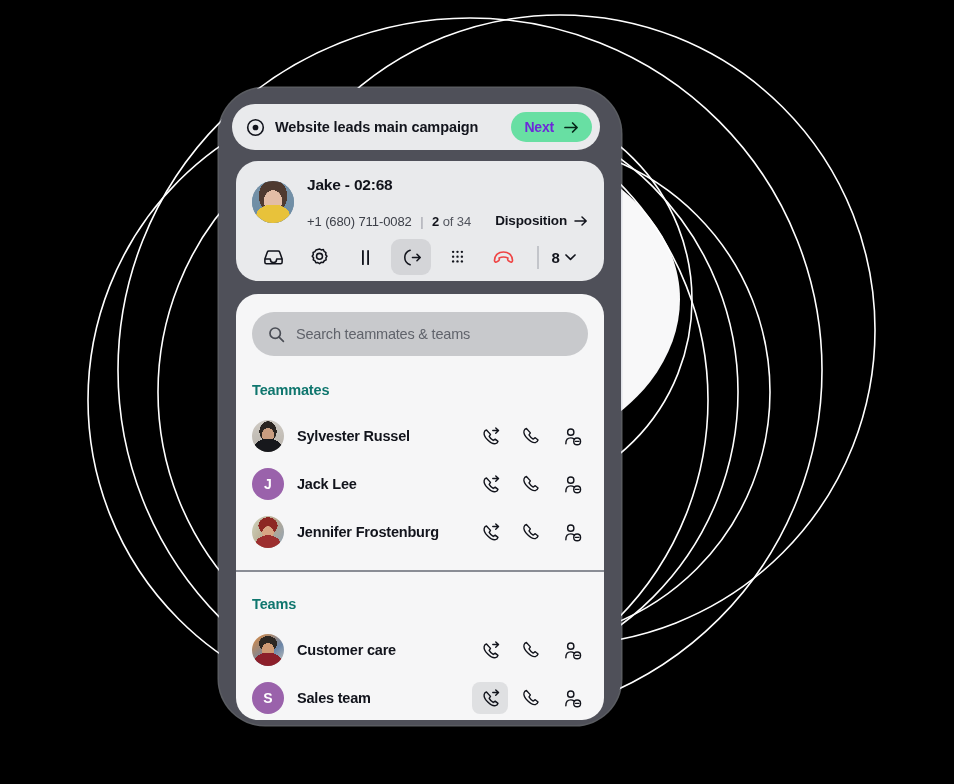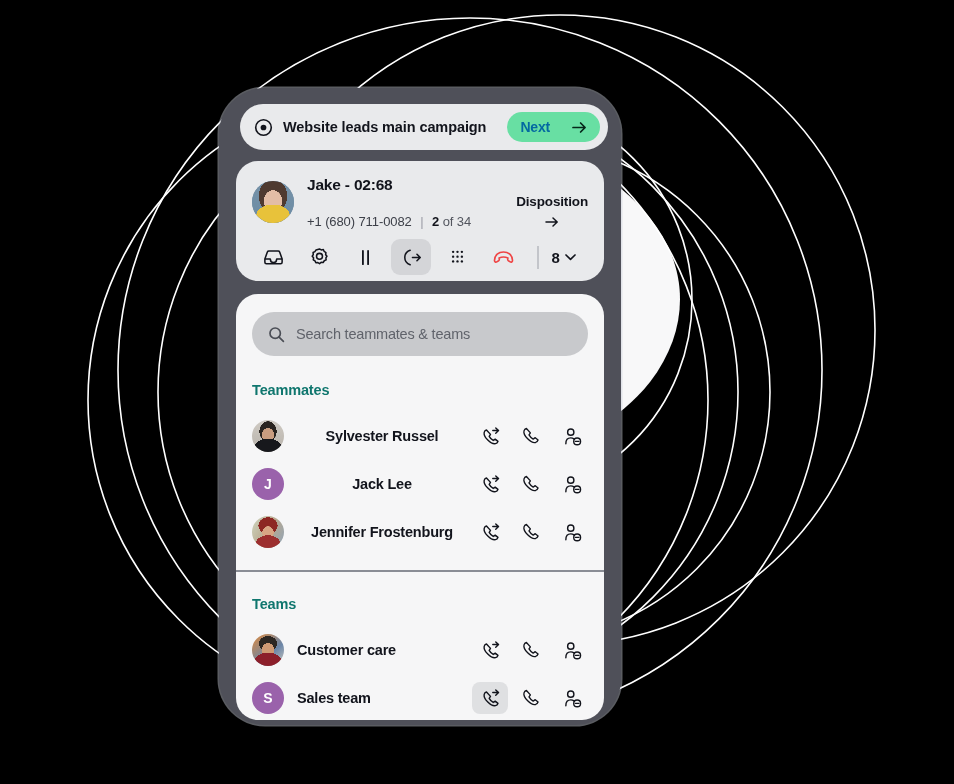--- a/index.html
+++ b/index.html
@@ -21,44 +21,44 @@
     left: 219px; top: 88px;
     width: 402px; height: 637px;
     background: #4f5059;
     border-radius: 46px;
     box-shadow: 0 0 0 1.5px rgba(200,205,215,.45);
   }
 
   
   .campaign-bar {
     position: absolute;
-    left: 240px; top: 104px;
+    left: 232px; top: 104px;
     width: 368px; height: 46px;
     background: #e9eaec;
     border-radius: 23px;
     display: flex; align-items: center;
     padding: 0 8px 0 14px;
   }
   .campaign-icon { width: 19px; height: 19px; flex: 0 0 19px; display:block; }
   .campaign-title {
     margin-left: 10px;
     font-size: 14.5px; font-weight: 700; color: #12141c;
     letter-spacing: -.1px;
     flex: 1 1 auto;
   }
   .next-btn {
     background: #68dfa3;
-    color: #0369a1;
+    color: #6d28d9;
     border: none;
     height: 30px;
     border-radius: 15px;
     padding: 0 13px;
     font-family: inherit;
     font-size: 14px; font-weight: 700;
-    display: flex; align-items: center; gap: 22px;
+    display: flex; align-items: center; gap: 10px;
     cursor: pointer;
     letter-spacing: -.2px;
   }
   .next-btn .arrow { display: block; }
 
   
   .call-card {
     position: absolute;
     left: 236px; top: 161px;
     width: 368px; height: 120px;
@@ -86,21 +86,20 @@
   .call-sub .pipe { color: #9a9da6; margin: 0 5px; }
   .call-sub .idx { font-weight: 700; color: #12141c; }
   .call-sub .of { color: #53565f; }
   .disposition {
     align-self: flex-end;
     margin-bottom: 1px;
     display: flex; align-items: center; gap: 7px;
     font-size: 13.5px; font-weight: 700; color: #12141c;
     cursor: pointer; white-space: nowrap;
     letter-spacing: -.15px;
-    flex-direction: column;
   }
 
   .toolbar {
     display: flex; align-items: center;
     margin-top: 10px;
     padding-left: 1px;
   }
   .tool {
     width: 40px; height: 36px;
     display: flex; align-items: center; justify-content: center;
@@ -154,21 +153,21 @@
   }
   #teammates-title { margin-top: 26px; }
   #teams-title { margin-top: 24px; }
 
   .row {
     display: flex; align-items: center;
     height: 48px;
     padding: 0 14px 0 16px;
     margin-top: 0;
   }
-  .rows-teammates { margin-top: 14px; text-align: center; }
+  .rows-teammates { margin-top: 14px; }
   .rows-teams { margin-top: 14px; }
   .row + .row { margin-top: 0px; }
   .row-avatar {
     width: 32px; height: 32px; border-radius: 50%;
     flex: 0 0 32px; overflow: hidden; position: relative;
     display: flex; align-items: center; justify-content: center;
     color: #fff; font-size: 14px; font-weight: 700;
   }
   .row-label {
     margin-left: 13px; flex: 1 1 auto;

